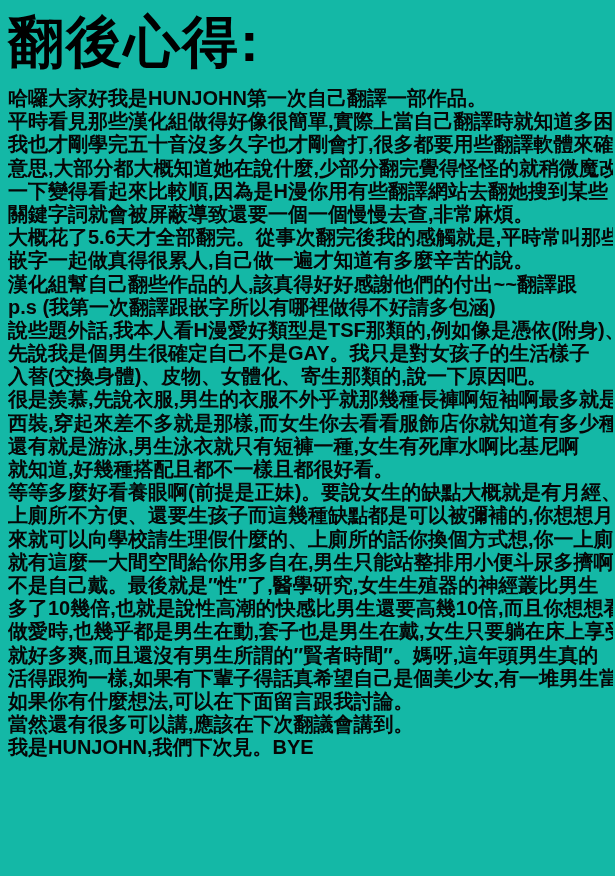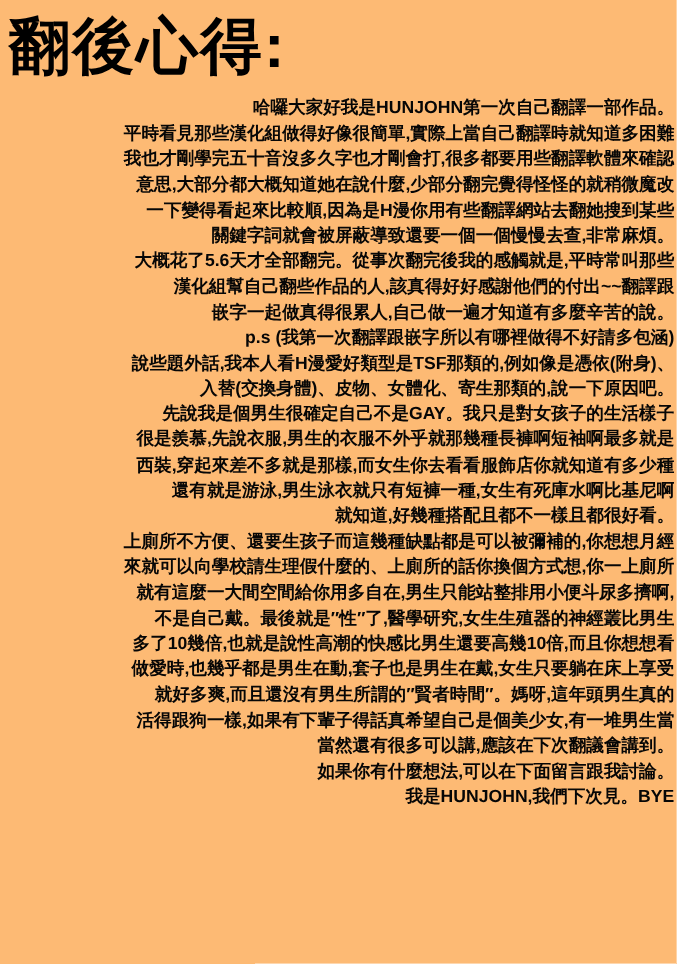--- a/index.html
+++ b/index.html
@@ -10,39 +10,38 @@
   body {
     width: 615px;
     height: 876px;
     overflow: hidden;
     font-family: "Liberation Sans", "DejaVu Sans", sans-serif;
     color: #0a0a0a;
   }
   .page {
     width: 615px;
     height: 876px;
-    background: #fdba74;
+    background: #14b8a6;
     box-sizing: border-box;
     padding: 0 2px 0 8px;
   }
   .doc-title {
     font-size: 56px;
     line-height: 1;
     font-weight: 900;
     letter-spacing: 2px;
     margin: 0;
     padding-top: 14px;
     padding-bottom: 17px;
     color: #000000;
   }
   .doc-body {
-    font-size: 16px;
+    font-size: 20px;
     font-weight: 700;
     color: #060606;
-    text-align: right;
   }
   .line {
     height: 23.2px;
     line-height: 23.2px;
     white-space: nowrap;
     overflow: hidden;
     letter-spacing: 0px;
   }
 </style>
 </head>
@@ -51,35 +50,36 @@
 <div class="page">
   <h1 class="doc-title">翻後心得:</h1>
   <div class="doc-body">
     <div class="line">哈囉大家好我是HUNJOHN第一次自己翻譯一部作品。</div>
     <div class="line">平時看見那些漢化組做得好像很簡單,實際上當自己翻譯時就知道多困難</div>
     <div class="line">我也才剛學完五十音沒多久字也才剛會打,很多都要用些翻譯軟體來確認</div>
     <div class="line">意思,大部分都大概知道她在說什麼,少部分翻完覺得怪怪的就稍微魔改</div>
     <div class="line">一下變得看起來比較順,因為是H漫你用有些翻譯網站去翻她搜到某些</div>
     <div class="line">關鍵字詞就會被屏蔽導致還要一個一個慢慢去查,非常麻煩。</div>
     <div class="line">大概花了5.6天才全部翻完。從事次翻完後我的感觸就是,平時常叫那些</div>
+    <div class="line">嵌字一起做真得很累人,自己做一遍才知道有多麼辛苦的說。</div>
     <div class="line">漢化組幫自己翻些作品的人,該真得好好感謝他們的付出~~翻譯跟</div>
-    <div class="line">嵌字一起做真得很累人,自己做一遍才知道有多麼辛苦的說。</div>
     <div class="line">p.s (我第一次翻譯跟嵌字所以有哪裡做得不好請多包涵)</div>
     <div class="line">說些題外話,我本人看H漫愛好類型是TSF那類的,例如像是憑依(附身)、</div>
+    <div class="line">先說我是個男生很確定自己不是GAY。我只是對女孩子的生活樣子</div>
     <div class="line">入替(交換身體)、皮物、女體化、寄生那類的,說一下原因吧。</div>
-    <div class="line">先說我是個男生很確定自己不是GAY。我只是對女孩子的生活樣子</div>
     <div class="line">很是羨慕,先說衣服,男生的衣服不外乎就那幾種長褲啊短袖啊最多就是</div>
     <div class="line">西裝,穿起來差不多就是那樣,而女生你去看看服飾店你就知道有多少種</div>
     <div class="line">還有就是游泳,男生泳衣就只有短褲一種,女生有死庫水啊比基尼啊</div>
     <div class="line">就知道,好幾種搭配且都不一樣且都很好看。</div>
+    <div class="line">等等多麼好看養眼啊(前提是正妹)。要說女生的缺點大概就是有月經、</div>
     <div class="line">上廁所不方便、還要生孩子而這幾種缺點都是可以被彌補的,你想想月經</div>
     <div class="line">來就可以向學校請生理假什麼的、上廁所的話你換個方式想,你一上廁所</div>
     <div class="line">就有這麼一大間空間給你用多自在,男生只能站整排用小便斗尿多擠啊,</div>
     <div class="line">不是自己戴。最後就是″性″了,醫學研究,女生生殖器的神經叢比男生</div>
     <div class="line">多了10幾倍,也就是說性高潮的快感比男生還要高幾10倍,而且你想想看</div>
     <div class="line">做愛時,也幾乎都是男生在動,套子也是男生在戴,女生只要躺在床上享受</div>
     <div class="line">就好多爽,而且還沒有男生所謂的″賢者時間″。媽呀,這年頭男生真的</div>
     <div class="line">活得跟狗一樣,如果有下輩子得話真希望自己是個美少女,有一堆男生當</div>
+    <div class="line">如果你有什麼想法,可以在下面留言跟我討論。</div>
     <div class="line">當然還有很多可以講,應該在下次翻議會講到。</div>
-    <div class="line">如果你有什麼想法,可以在下面留言跟我討論。</div>
     <div class="line">我是HUNJOHN,我們下次見。BYE</div>
   </div>
 </div>
 
 </body></html>

